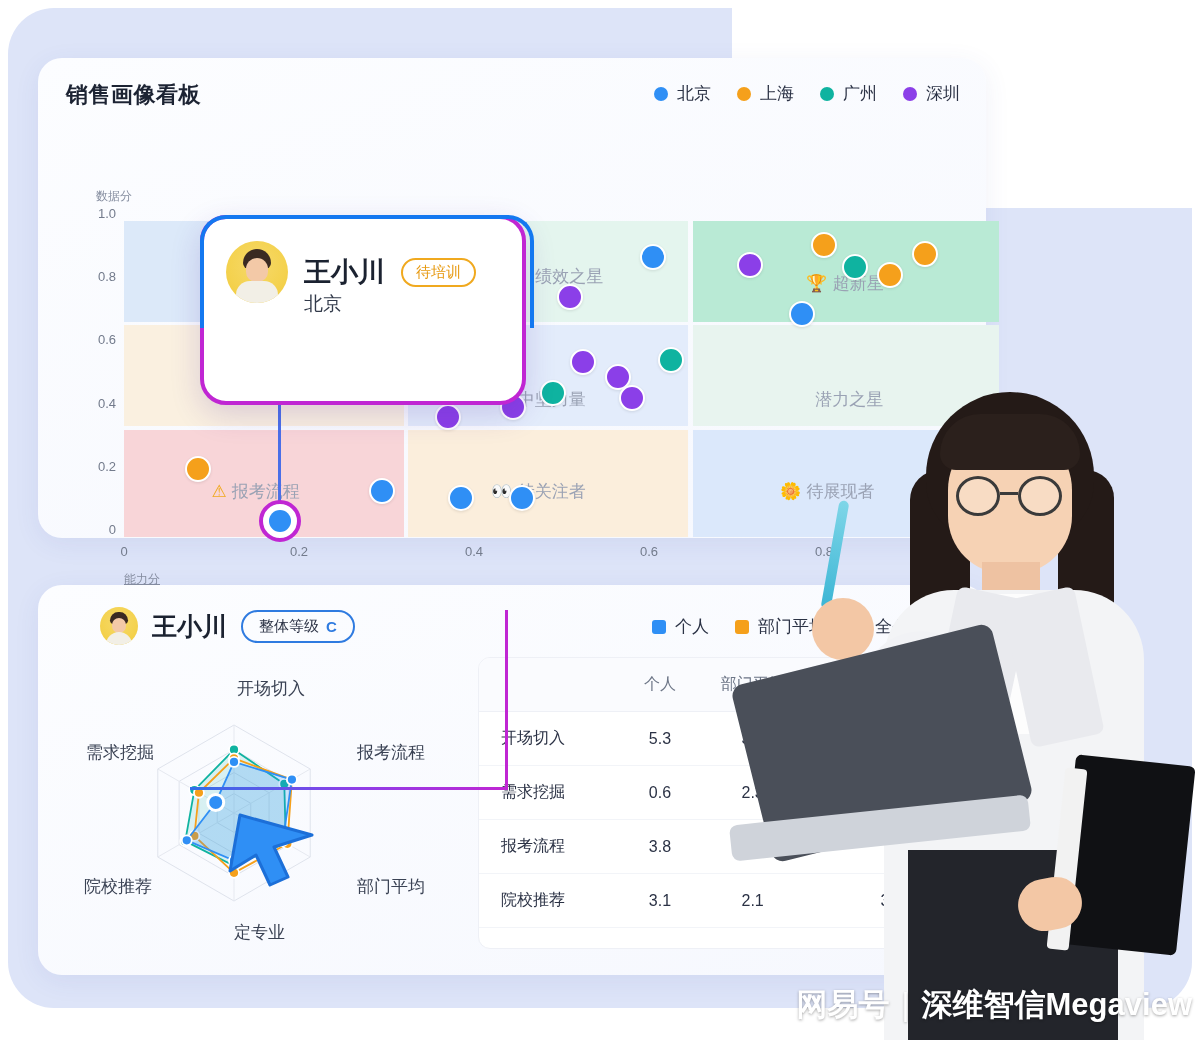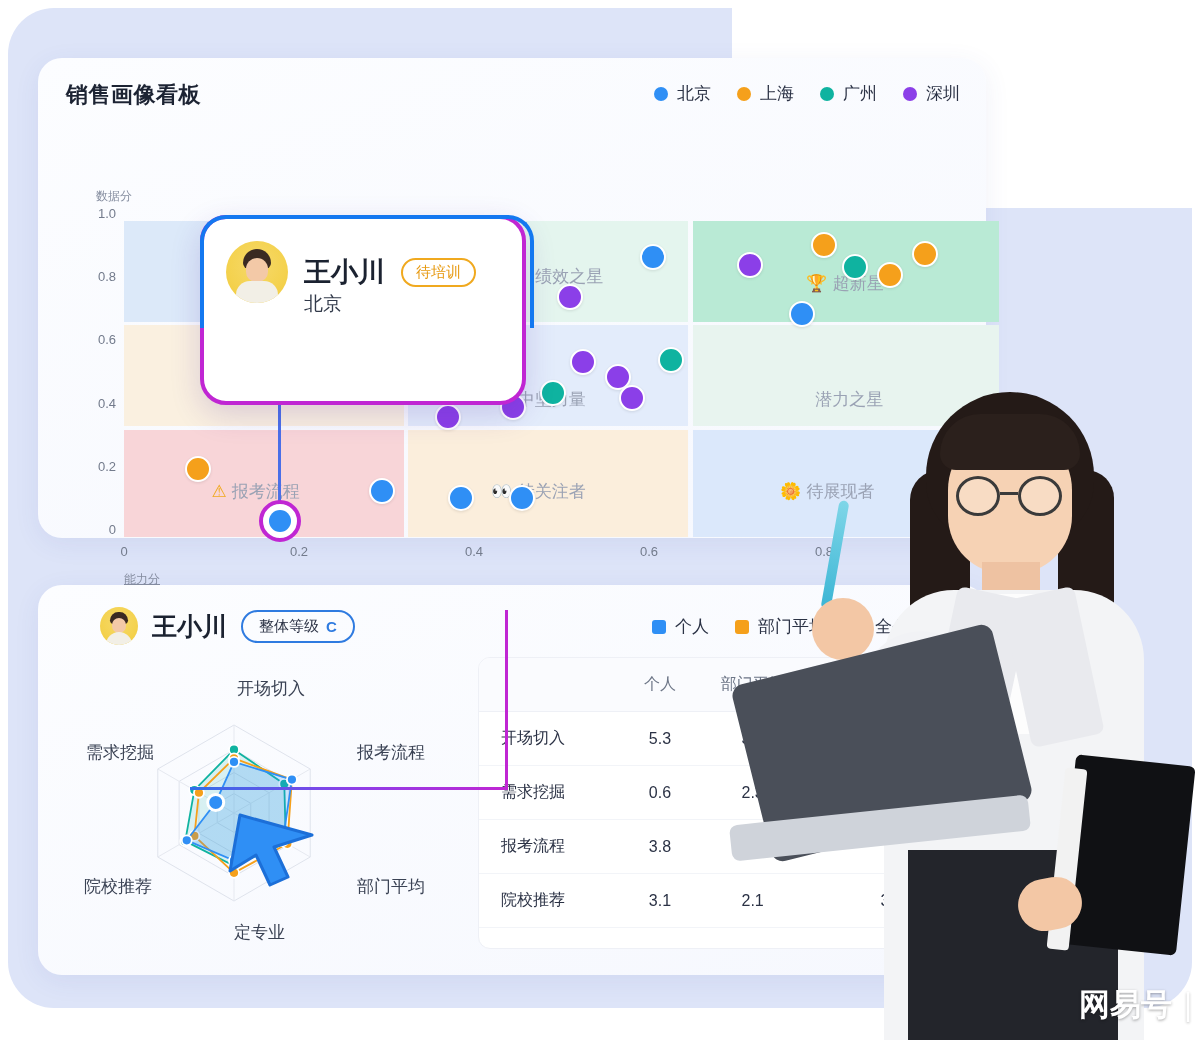--- a/index.html
+++ b/index.html
@@ -464,14 +464,15 @@
     <div class="p-pen"></div>
     <div class="p-hand"></div>
     <div class="p-laptop-lid"></div>
       <div class="p-laptop-base"></div>
     <div class="p-handR"></div>
   </div>
 
   <div id="watermark">
     <span>网易号</span>
     <span class="sep">|</span>
+    <span>深维智信Megaview</span>
   </div>
 </div>
 
 </body></html>

